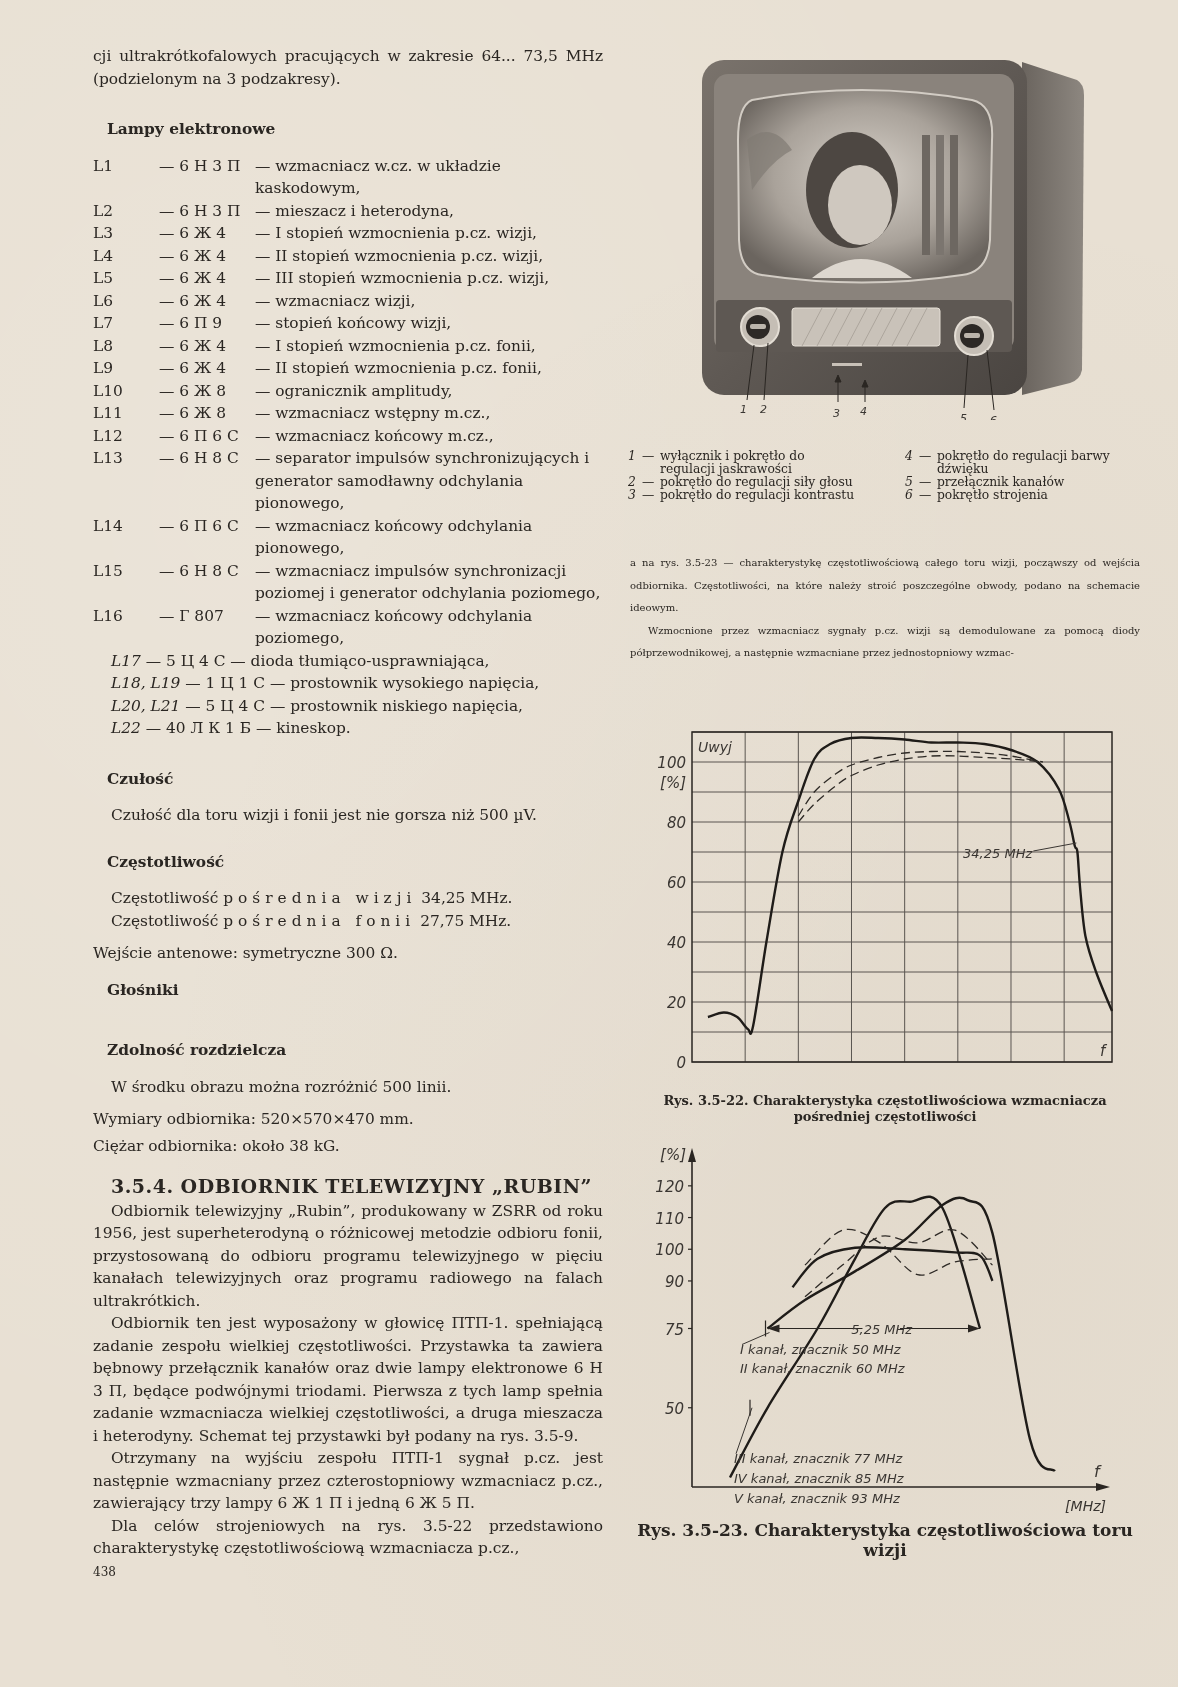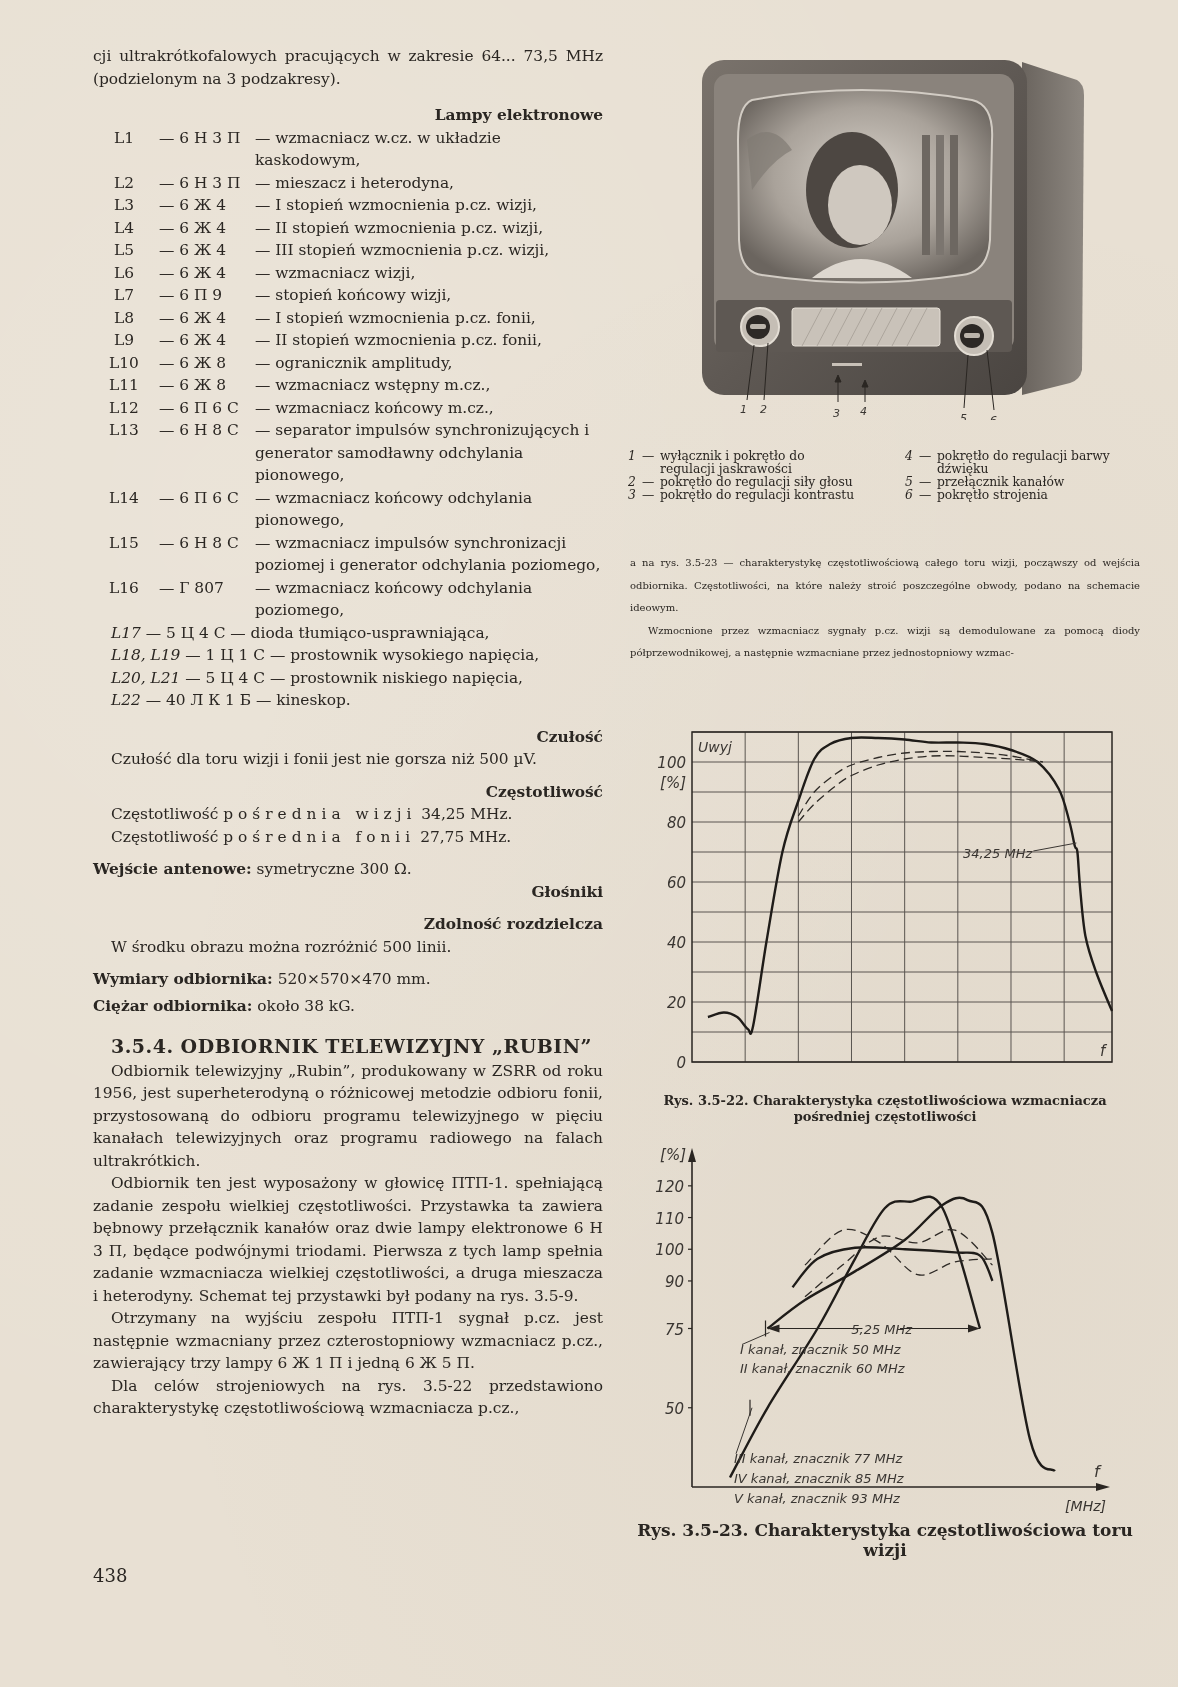--- a/index.html
+++ b/index.html
@@ -12,36 +12,36 @@
   .page-tex {
     position: absolute; inset: 0;
     background:
       radial-gradient(ellipse at 20% 30%, rgba(255,255,255,0.12), transparent 60%),
       radial-gradient(ellipse at 80% 70%, rgba(120,100,80,0.05), transparent 60%);
     pointer-events: none;
   }
   .col-left { position: absolute; left: 93px; top: 45px; width: 510px; font-size: 15.4px; line-height: 22.5px; }
   .p { margin: 0; text-align: justify; }
   .indent { text-indent: 18px; }
-  .bold { font-weight: bold; margin-top: 16px; }
-  .head { font-weight: bold; margin: 0; text-align: right; }
+  .bold { font-weight: normal; margin-top: 16px; }
+  .head { font-weight: bold; margin: 14px; }
   .gap-s { height: 10px; }
   .gap-m { height: 14px; }
 
   .lamp-list { margin-top: 0; }
   .lamp-a { display: grid; grid-template-columns: 66px 96px 1fr; }
-  .lamp-a .lid { text-align: center; padding-right: 4px; }
+  .lamp-a .lid { text-align: left; padding-right: 4px; }
   .lamp-b { padding-left: 18px; }
 
   .sub { padding-left: 18px; }
   .spaced { letter-spacing: 5px; }
 
   .section-title { font-weight: bold; font-size: 19px; margin: 0 0 2px 18px; letter-spacing: 0.5px; }
 
-  .page-number { position: absolute; left: 93px; top: 1565px; font-size: 18px; }
+  .page-number { position: absolute; left: 93px; top: 1565px; font-size: 12px; }
   .tv-figure { position: absolute; left: 692px; top: 50px; width: 400px; height: 370px; }
   .legend { position: absolute; top: 450px; font-size: 12.3px; line-height: 13px; }
   .leg-row { display: flex; }
   .leg-row .n { width: 14px; font-style: italic; }
   .leg-row .dash { width: 18px; }
   .leg-row .t { flex: 1; }
 
   .right-text { position: absolute; left: 630px; top: 552px; width: 510px; font-size: 10px; line-height: 22.5px; }
 
   .chart1 { position: absolute; left: 640px; top: 720px; width: 500px; height: 350px; }

